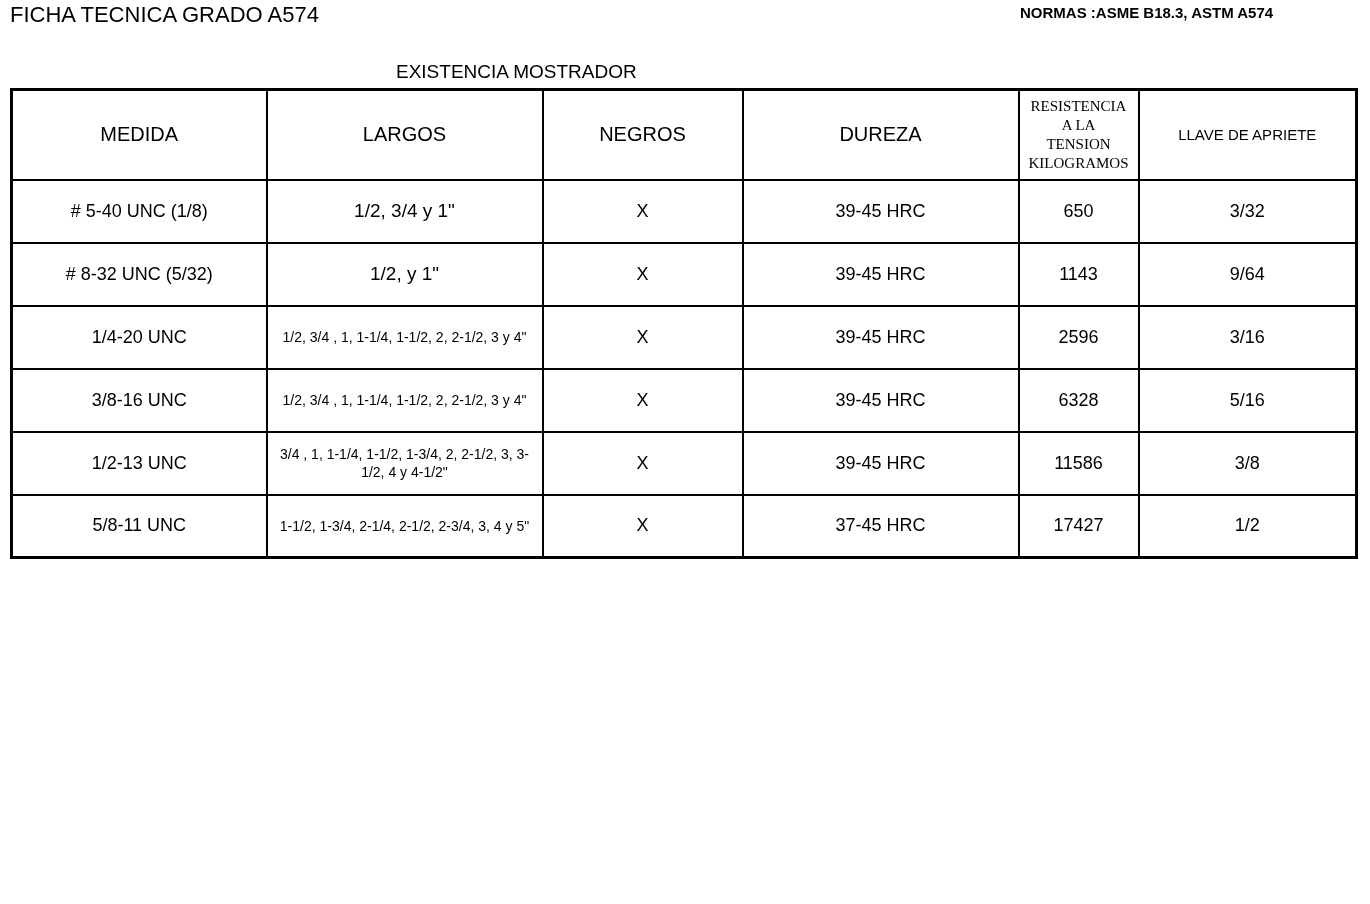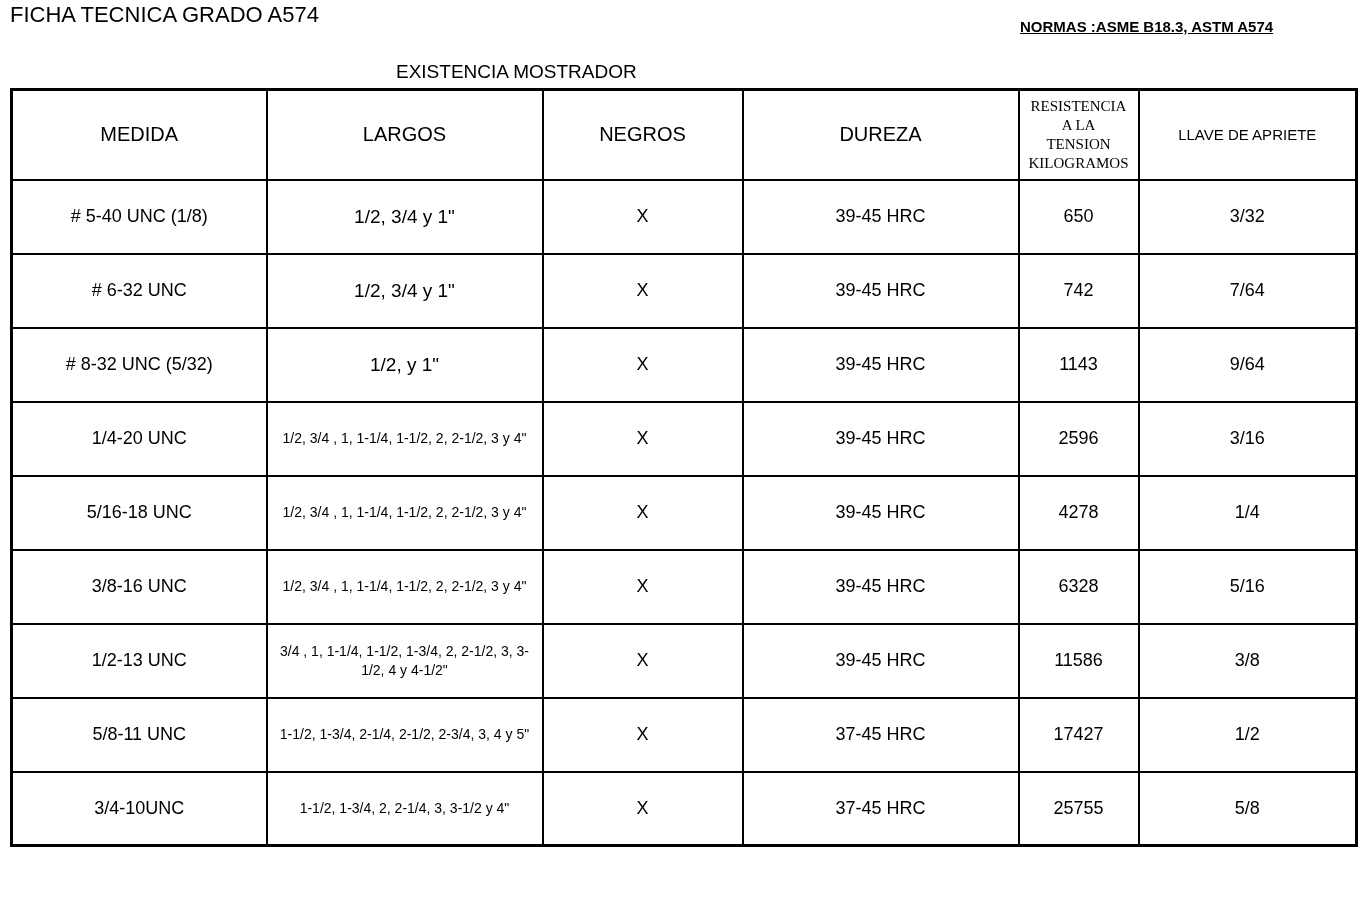--- a/index.html
+++ b/index.html
@@ -3,33 +3,33 @@
 <meta charset="utf-8">
 <style>
   html,body{margin:0;padding:0;}
   body{
     width:1370px;height:904px;background:#ffffff;position:relative;
     font-family:"Liberation Sans",sans-serif;color:#000;overflow:hidden;
     -webkit-font-smoothing:antialiased;
   }
   .abs{position:absolute;white-space:nowrap;}
   .title{left:10px;top:2px;font-size:22px;font-weight:500;letter-spacing:0px;}
-  .normas{left:1020px;top:18px;font-size:15px;font-weight:700;text-decoration:underline;}
+  .normas{left:1020px;top:4px;font-size:15px;font-weight:700;}
   .subtitle{left:396px;top:61px;font-size:19px;font-weight:400;}
   table.spec{
     position:absolute;left:10px;top:88px;
     width:1345px;table-layout:fixed;border-collapse:collapse;
     border:3px solid #000;
   }
   table.spec th, table.spec td{
     border:2px solid #000;text-align:center;vertical-align:middle;
     padding:2px 6px;overflow:hidden;
   }
   thead tr{height:90px;}
-  tbody tr{height:74px;}
+  tbody tr{height:63px;}
   th{font-weight:400;font-size:20px;}
   th.hdr-resistencia{font-size:15px;line-height:1.25;white-space:pre-line;padding:2px 2px;font-family:Liberation Serif, serif;}
   th.hdr-llave{font-size:15px;vertical-align:bottom;padding-bottom:5px;}
   td{font-size:18px;}
   td.largos-lg{font-size:19px;}
   td.largos-sm{font-size:14px;line-height:1.3;padding:2px 9px;}
   td.vbottom{vertical-align:bottom;padding-bottom:5px;}
 </style>
 </head>
 <body>
@@ -63,50 +63,34 @@
   <tbody>
     <tr>
       <td class="vbottom"># 5-40 UNC (1/8)</td>
       <td class="largos-lg">1/2, 3/4 y 1"</td>
       <td>X</td>
       <td>39-45 HRC</td>
       <td>650</td>
       <td>3/32</td>
     </tr>
     <tr>
-      <td># 6-32 UNC</td>
-      <td class="largos-lg">1/2, 3/4 y 1"</td>
-      <td>X</td>
-      <td>39-45 HRC</td>
-      <td>742</td>
-      <td>7/64</td>
-    </tr>
-    <tr>
       <td># 8-32 UNC (5/32)</td>
       <td class="largos-lg">1/2, y 1"</td>
       <td>X</td>
       <td>39-45 HRC</td>
       <td>1143</td>
       <td>9/64</td>
     </tr>
     <tr>
       <td>1/4-20 UNC</td>
       <td class="largos-sm">1/2, 3/4 , 1, 1-1/4, 1-1/2, 2, 2-1/2, 3 y 4"</td>
       <td>X</td>
       <td>39-45 HRC</td>
       <td>2596</td>
       <td>3/16</td>
-    </tr>
-    <tr>
-      <td>5/16-18 UNC</td>
-      <td class="largos-sm">1/2, 3/4 , 1, 1-1/4, 1-1/2, 2, 2-1/2, 3 y 4"</td>
-      <td>X</td>
-      <td>39-45 HRC</td>
-      <td>4278</td>
-      <td>1/4</td>
     </tr>
     <tr>
       <td>3/8-16 UNC</td>
       <td class="largos-sm">1/2, 3/4 , 1, 1-1/4, 1-1/2, 2, 2-1/2, 3 y 4"</td>
       <td>X</td>
       <td>39-45 HRC</td>
       <td>6328</td>
       <td>5/16</td>
     </tr>
     <tr>
@@ -118,22 +102,14 @@
       <td>3/8</td>
     </tr>
     <tr>
       <td>5/8-11 UNC</td>
       <td class="largos-sm">1-1/2, 1-3/4, 2-1/4, 2-1/2, 2-3/4,  3, 4  y 5"</td>
       <td>X</td>
       <td>37-45 HRC</td>
       <td>17427</td>
       <td>1/2</td>
     </tr>
-    <tr>
-      <td>3/4-10UNC</td>
-      <td class="largos-sm">1-1/2, 1-3/4, 2,  2-1/4, 3, 3-1/2  y 4"</td>
-      <td>X</td>
-      <td>37-45 HRC</td>
-      <td>25755</td>
-      <td>5/8</td>
-    </tr>
   </tbody>
 </table>
 
 </body></html>

